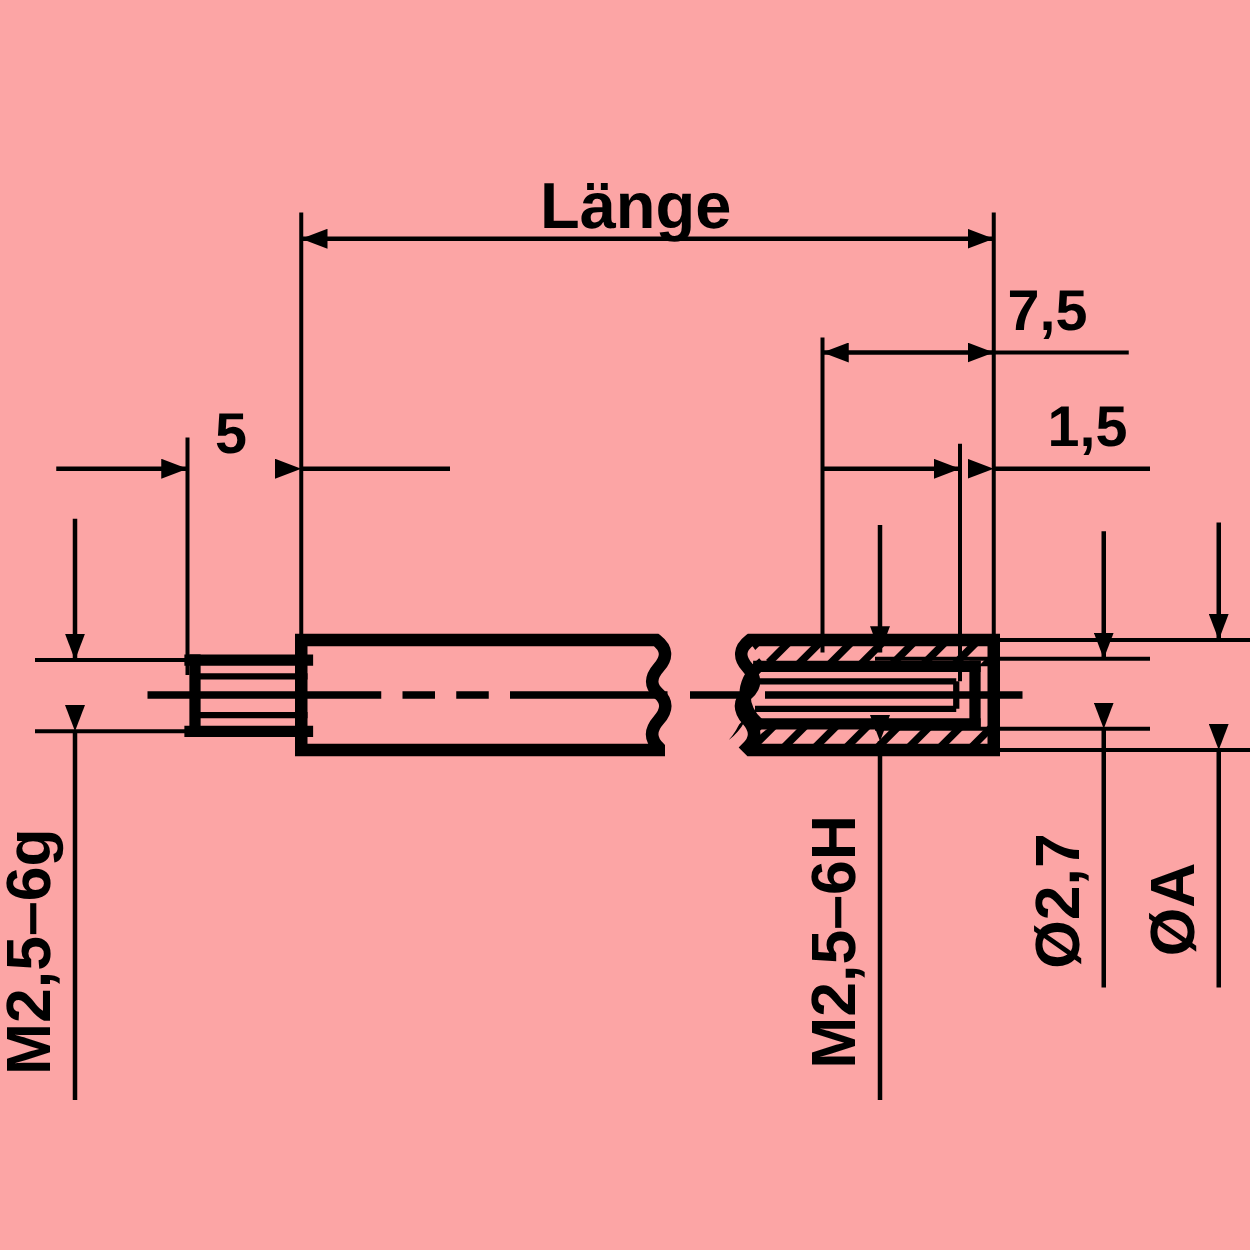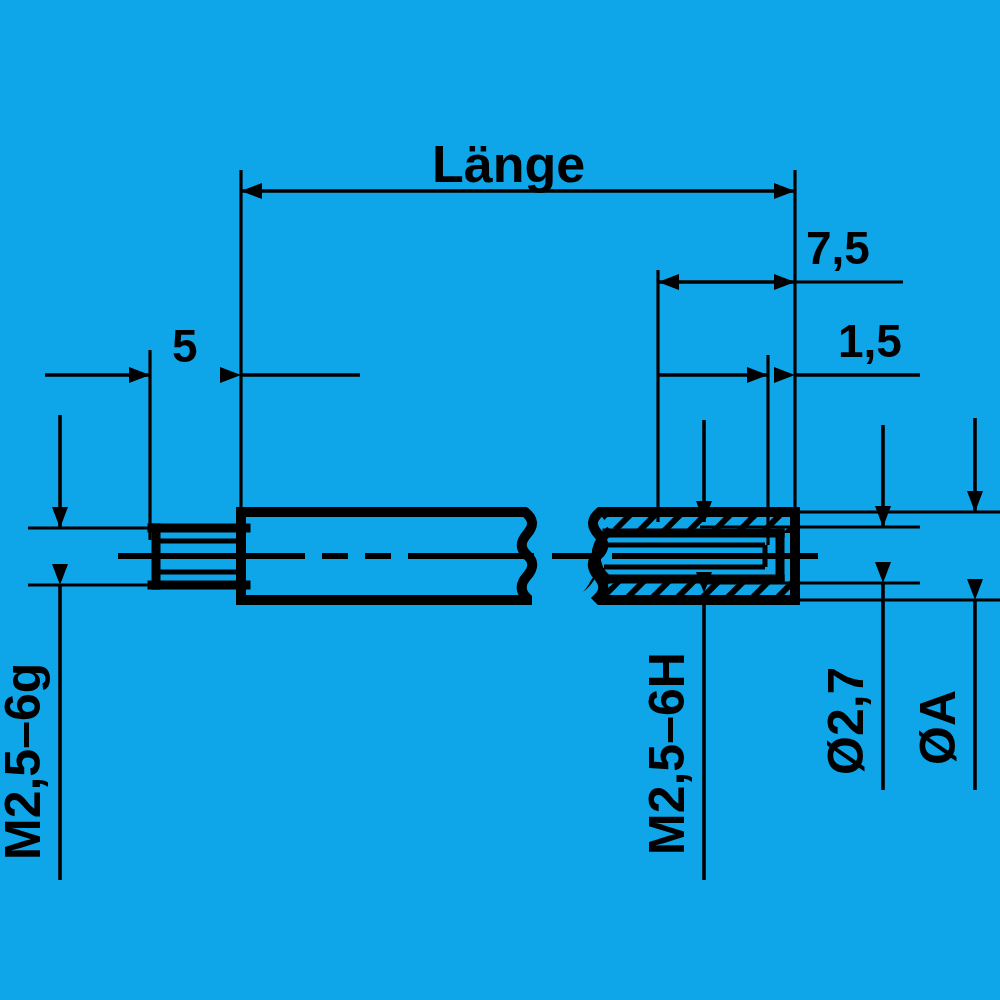--- a/index.html
+++ b/index.html
@@ -1,18 +1,18 @@
 <!DOCTYPE html>
 <html><head>
 <meta charset="utf-8">
 <style>
   html,body{margin:0;padding:0;background:#ffffff;}
   body{width:1000px;height:1000px;overflow:hidden;
        font-family:"Liberation Sans","DejaVu Sans",sans-serif;}
-  #stage{position:relative;width:1000px;height:1000px;background:#0ea5e9;}
+  #stage{position:relative;width:1000px;height:1000px;background:#fca5a5;}
   svg#drawing{position:absolute;left:0;top:0;width:1000px;height:1000px;display:block;}
   .dimtext{font-family:"Liberation Sans","DejaVu Sans",sans-serif;font-weight:bold;fill:#000;}
 </style>
 </head>
 <body>
 
 <div id="stage">
 <svg id="drawing" viewBox="0 0 1000 1000">
   <defs>
     <marker id="arrR" markerWidth="22" markerHeight="16" refX="21" refY="8" orient="auto" markerUnits="userSpaceOnUse">

